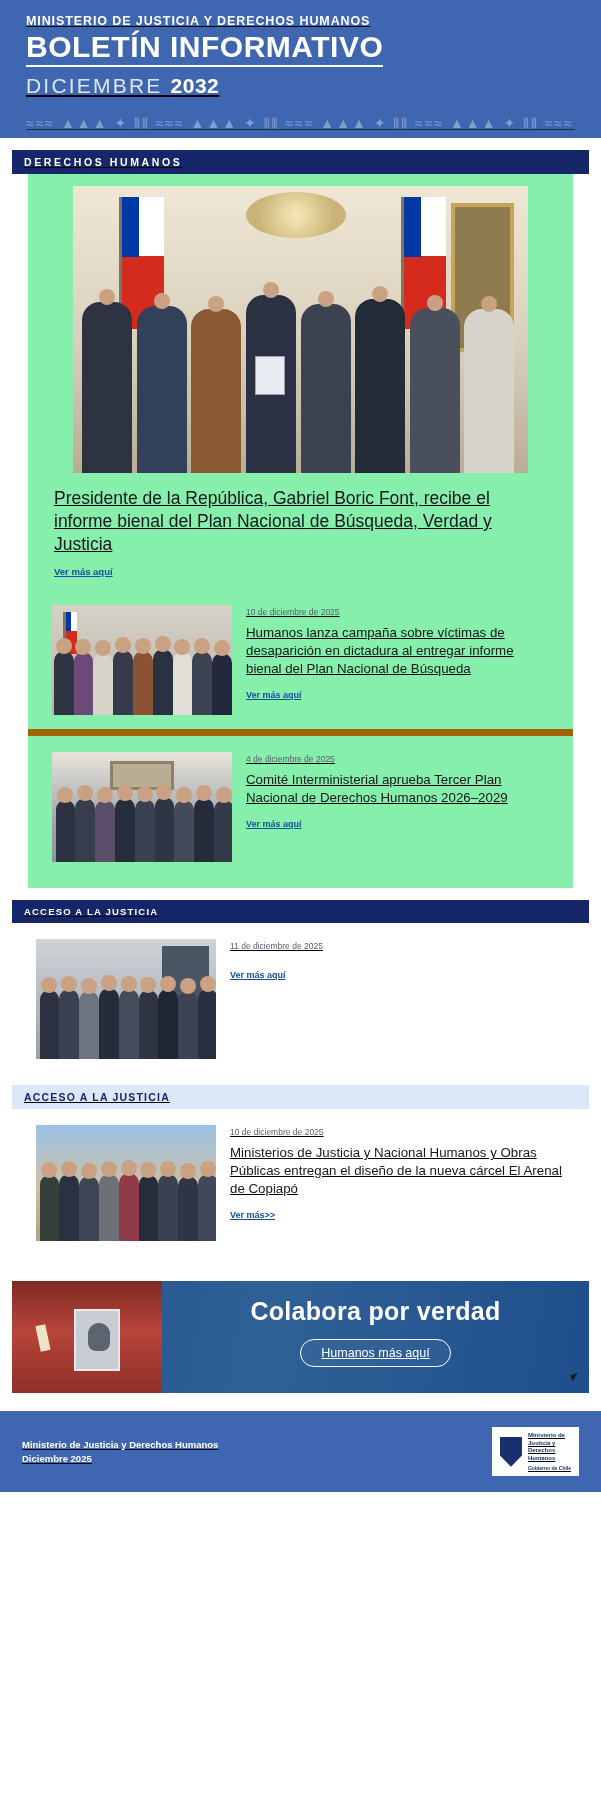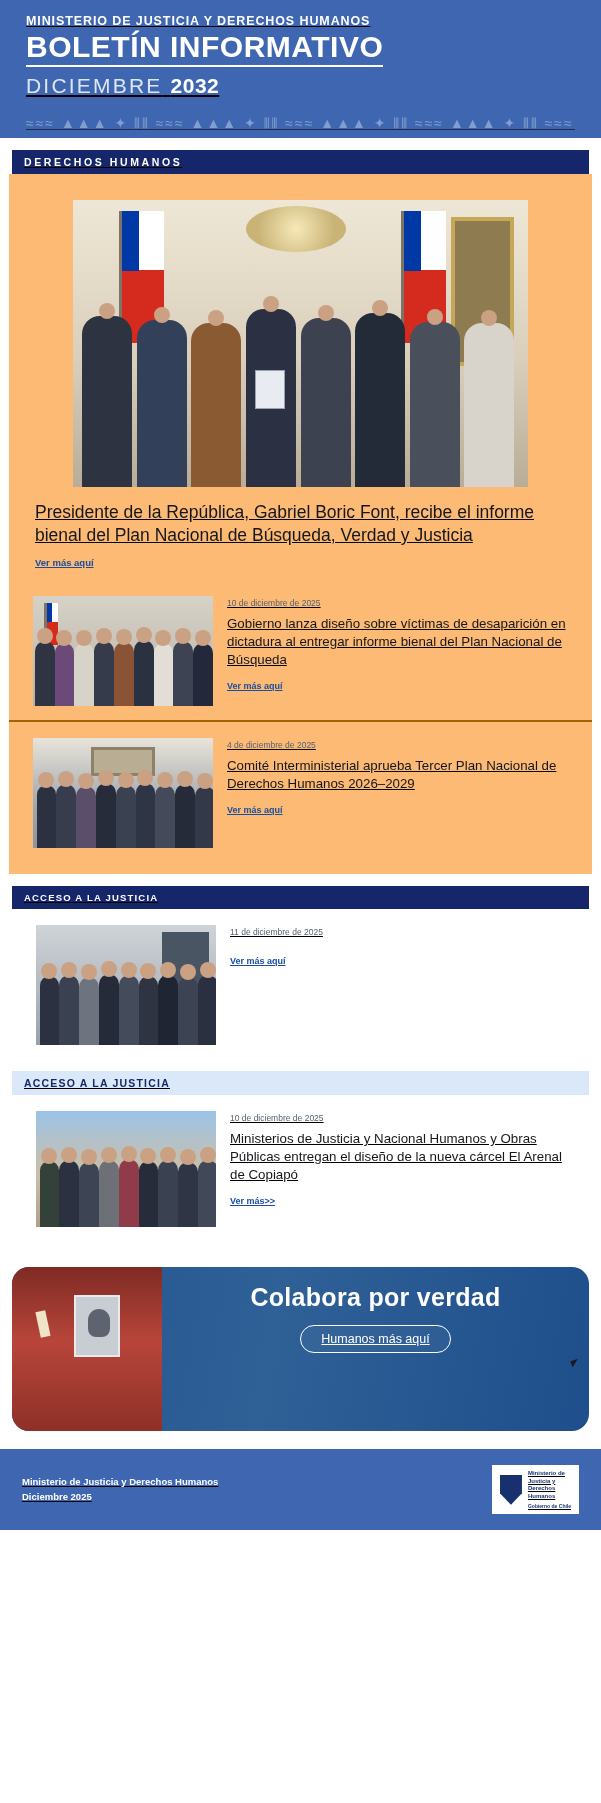--- a/index.html
+++ b/index.html
@@ -80,23 +80,23 @@
     font-size: 9.5px;
   }
   .section-bar.light {
     background: #dbe8f9;
     color: #15266b;
     letter-spacing: 1.2px;
   }
 
   
   .panel {
-    background: #fdba74;
-    margin: 0 9px;
-    padding: 26px 0 12px 0;
+    background: #86efac;
+    margin: 0 28px;
+    padding: 12px 0 12px 0;
   }
   .feature-img {
     width: 455px;
     height: 287px;
     margin: 0 auto;
     display: block;
     position: relative;
     overflow: hidden;
     background: #3a4756;
   }
@@ -116,21 +116,21 @@
     margin: 10px 0 0 26px;
   }
 
   
   .item-row {
     display: flex;
     gap: 14px;
     padding: 16px 24px 14px 24px;
     align-items: flex-start;
   }
-  .item-row + .item-row { border-top: 2px solid #a16207; }
+  .item-row + .item-row { border-top: 7px solid #a16207; }
   .item-thumb {
     width: 180px;
     height: 110px;
     flex: 0 0 180px;
     overflow: hidden;
     position: relative;
     background: #44505f;
   }
   .item-body { flex: 1 1 auto; padding-top: 2px; }
   .item-date {
@@ -152,24 +152,23 @@
     text-decoration: underline;
   }
 
   .white-block { background: #ffffff; margin: 0 12px; }
   .white-block .item-thumb { height: 120px; }
 
   
   .banner-wrap { margin: 26px 12px 0 12px; }
   .banner {
     position: relative;
-    height: 164px;
+    height: 112px;
     background: linear-gradient(100deg, #24548f 0%, #2f6096 45%, #1e4f8c 100%);
     overflow: hidden;
-    border-radius: 17px;
   }
   .banner .coat {
     position: absolute;
     left: 0; top: 0; bottom: 0; width: 150px;
     background: linear-gradient(180deg,#7e2b24 0%,#b8453a 45%,#8e3028 100%);
   }
   .banner .coat .face {
     position: absolute; left: 62px; top: 28px;
     width: 46px; height: 62px;
     background: #c8cdd4;
@@ -353,21 +352,21 @@
                 <span class="head"></span>
               </div>
             <div class="person" style="left:89%;background:#23283a;height:92%">
                 <span class="head"></span>
               </div>
           </div>
         </div>
       </div>
       <div class="item-body">
         <div class="item-date">10 de diciembre de 2025</div>
-        <div class="item-title">Gobierno lanza diseño sobre víctimas de desaparición en dictadura al entregar informe bienal del Plan Nacional de Búsqueda</div>
+        <div class="item-title">Humanos lanza campaña sobre víctimas de desaparición en dictadura al entregar informe bienal del Plan Nacional de Búsqueda</div>
         <a class="item-link" href="#">Ver más aquí</a>
       </div>
     </div>
 
     <div class="item-row">
       <div class="item-thumb">
         <div class="photo">
           <div class="ph-wall" style="background:linear-gradient(180deg,#e9e4da 0%,#9fa6ad 62%,#8d949c 100%);"></div>
           <div style="position:absolute;left:32%;top:8%;width:36%;height:26%;background:#b9ad94;border:3px solid #8d8169;"></div>
           <div class="ph-row-people">

